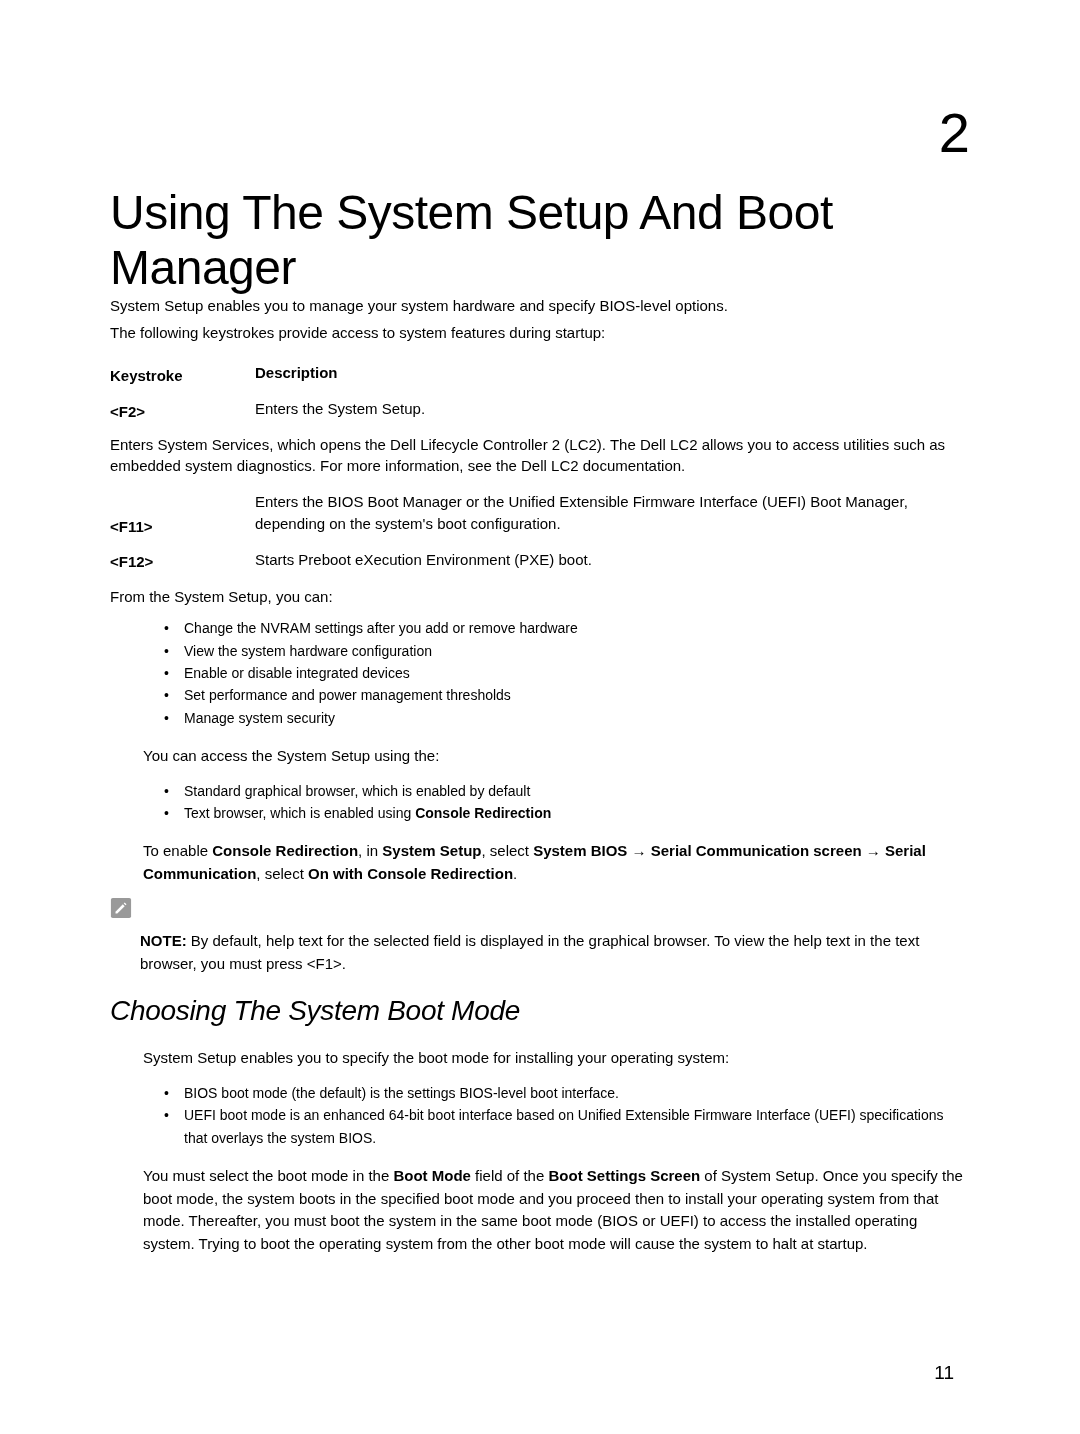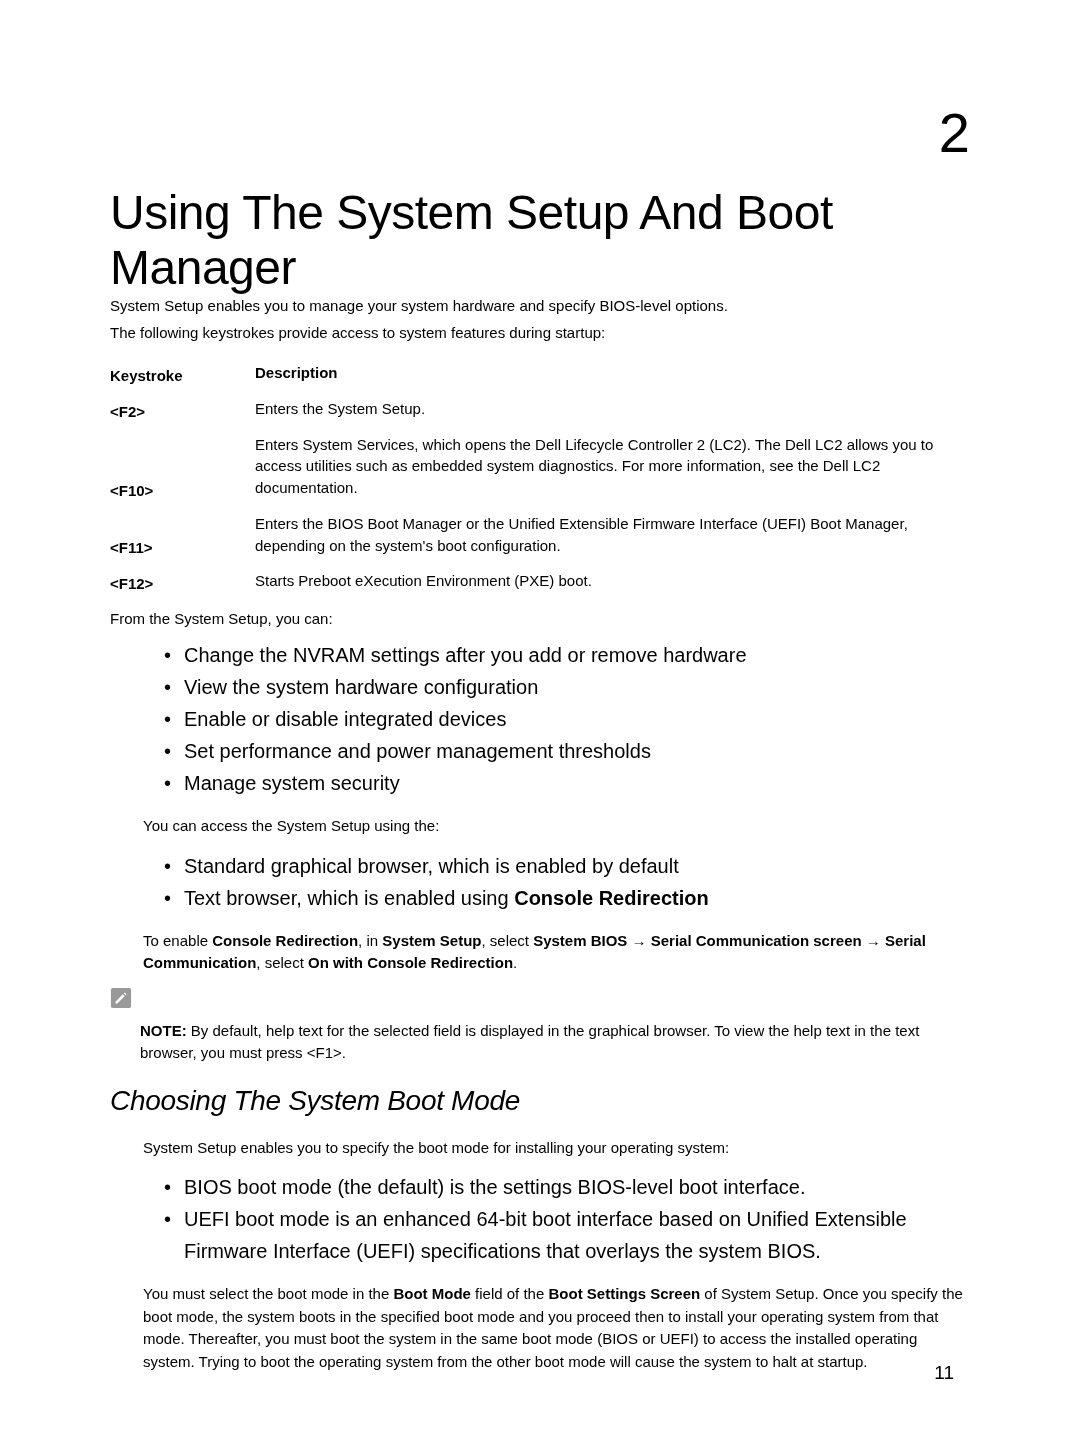--- a/index.html
+++ b/index.html
@@ -59,21 +59,21 @@
   .after-table {
     font-size: 15px;
     margin-bottom: 12px;
   }
   ul.bullet-list {
     list-style: none;
     margin-left: 54px;
     margin-bottom: 16px;
   }
   ul.bullet-list li {
-    font-size: 20px;
+    font-size: 14px;
     line-height: 1.6;
     position: relative;
     padding-left: 20px;
   }
   ul.bullet-list li::before {
     content: "•";
     position: absolute;
     left: 0;
     top: 0;
   }
@@ -130,21 +130,20 @@
 <div class="keystroke-table">
   <div class="keystroke-row">
     <div class="keystroke-key bold">Keystroke</div>
     <div class="keystroke-desc bold">Description</div>
   </div>
   <div class="keystroke-row">
     <div class="keystroke-key bold">&lt;F2&gt;</div>
     <div class="keystroke-desc">Enters the System Setup.</div>
   </div>
   <div class="keystroke-row">
-    <div class="keystroke-key bold">&lt;F10&gt;</div>
     <div class="keystroke-desc">Enters System Services, which opens the Dell Lifecycle Controller 2 (LC2). The Dell LC2 allows you to access utilities such as embedded system diagnostics. For more information, see the Dell LC2 documentation.</div>
   </div>
   <div class="keystroke-row">
     <div class="keystroke-key bold">&lt;F11&gt;</div>
     <div class="keystroke-desc">Enters the BIOS Boot Manager or the Unified Extensible Firmware Interface (UEFI) Boot Manager, depending on the system's boot configuration.</div>
   </div>
   <div class="keystroke-row">
     <div class="keystroke-key bold">&lt;F12&gt;</div>
     <div class="keystroke-desc">Starts Preboot eXecution Environment (PXE) boot.</div>
   </div>

